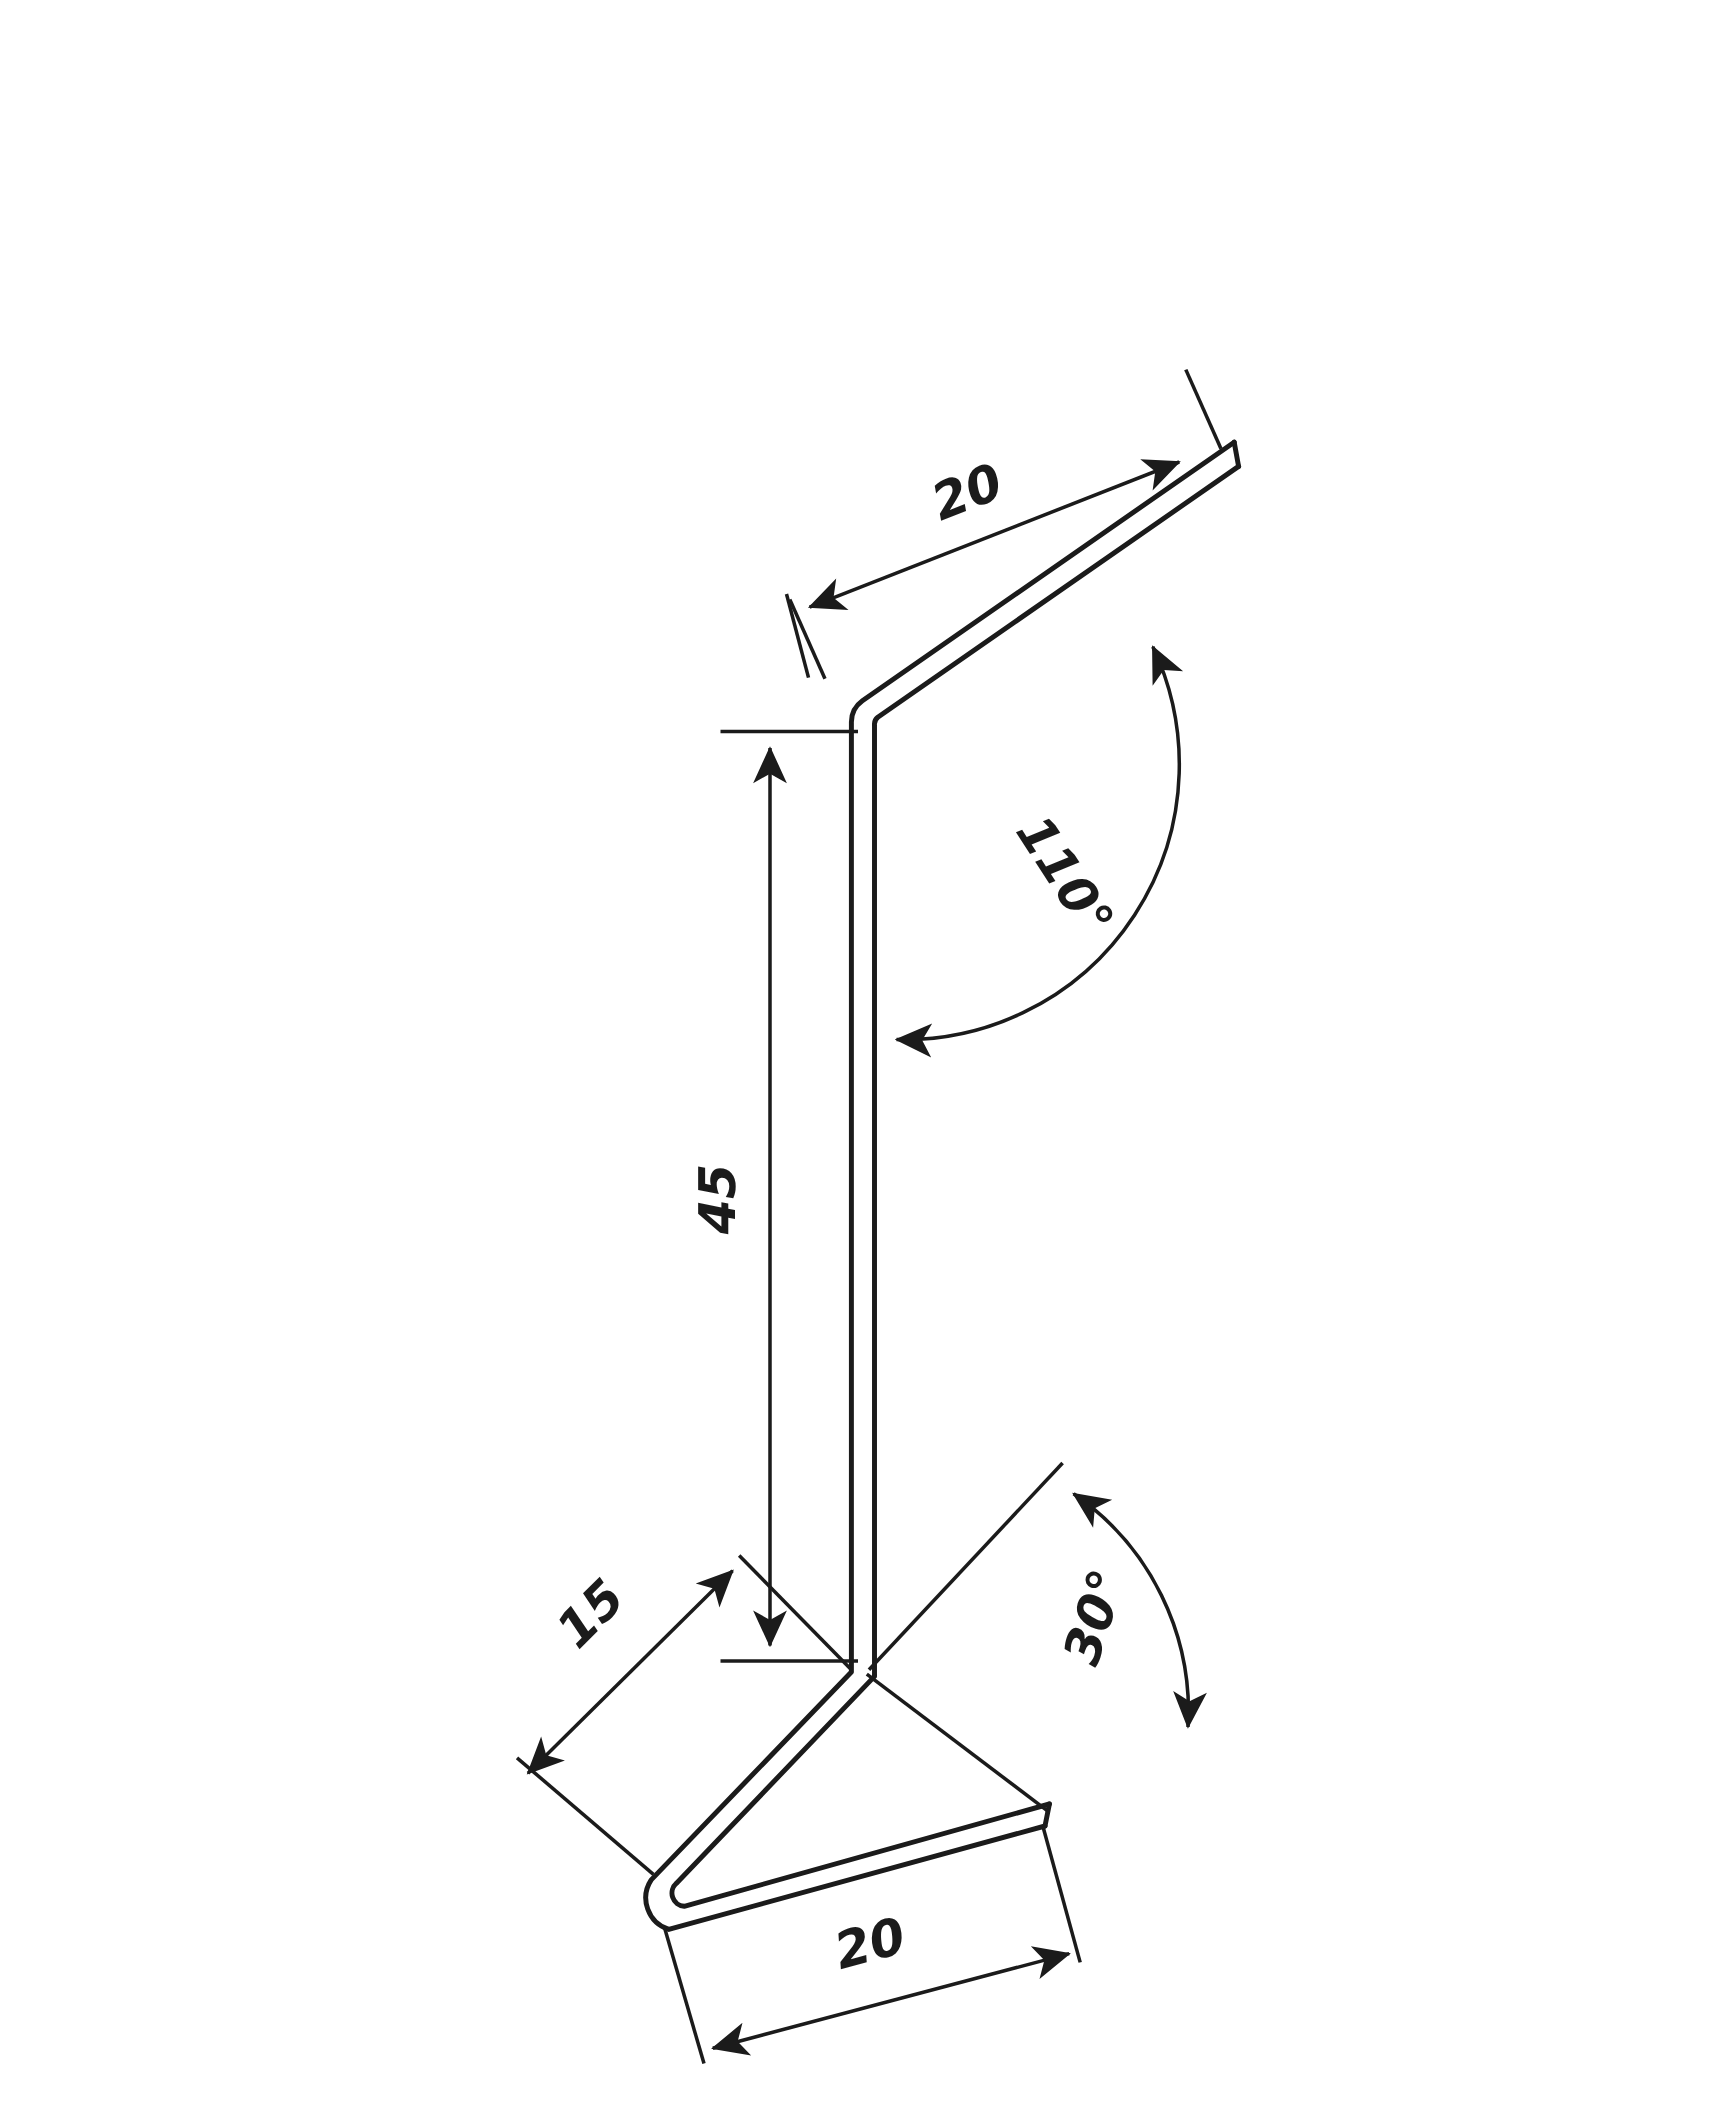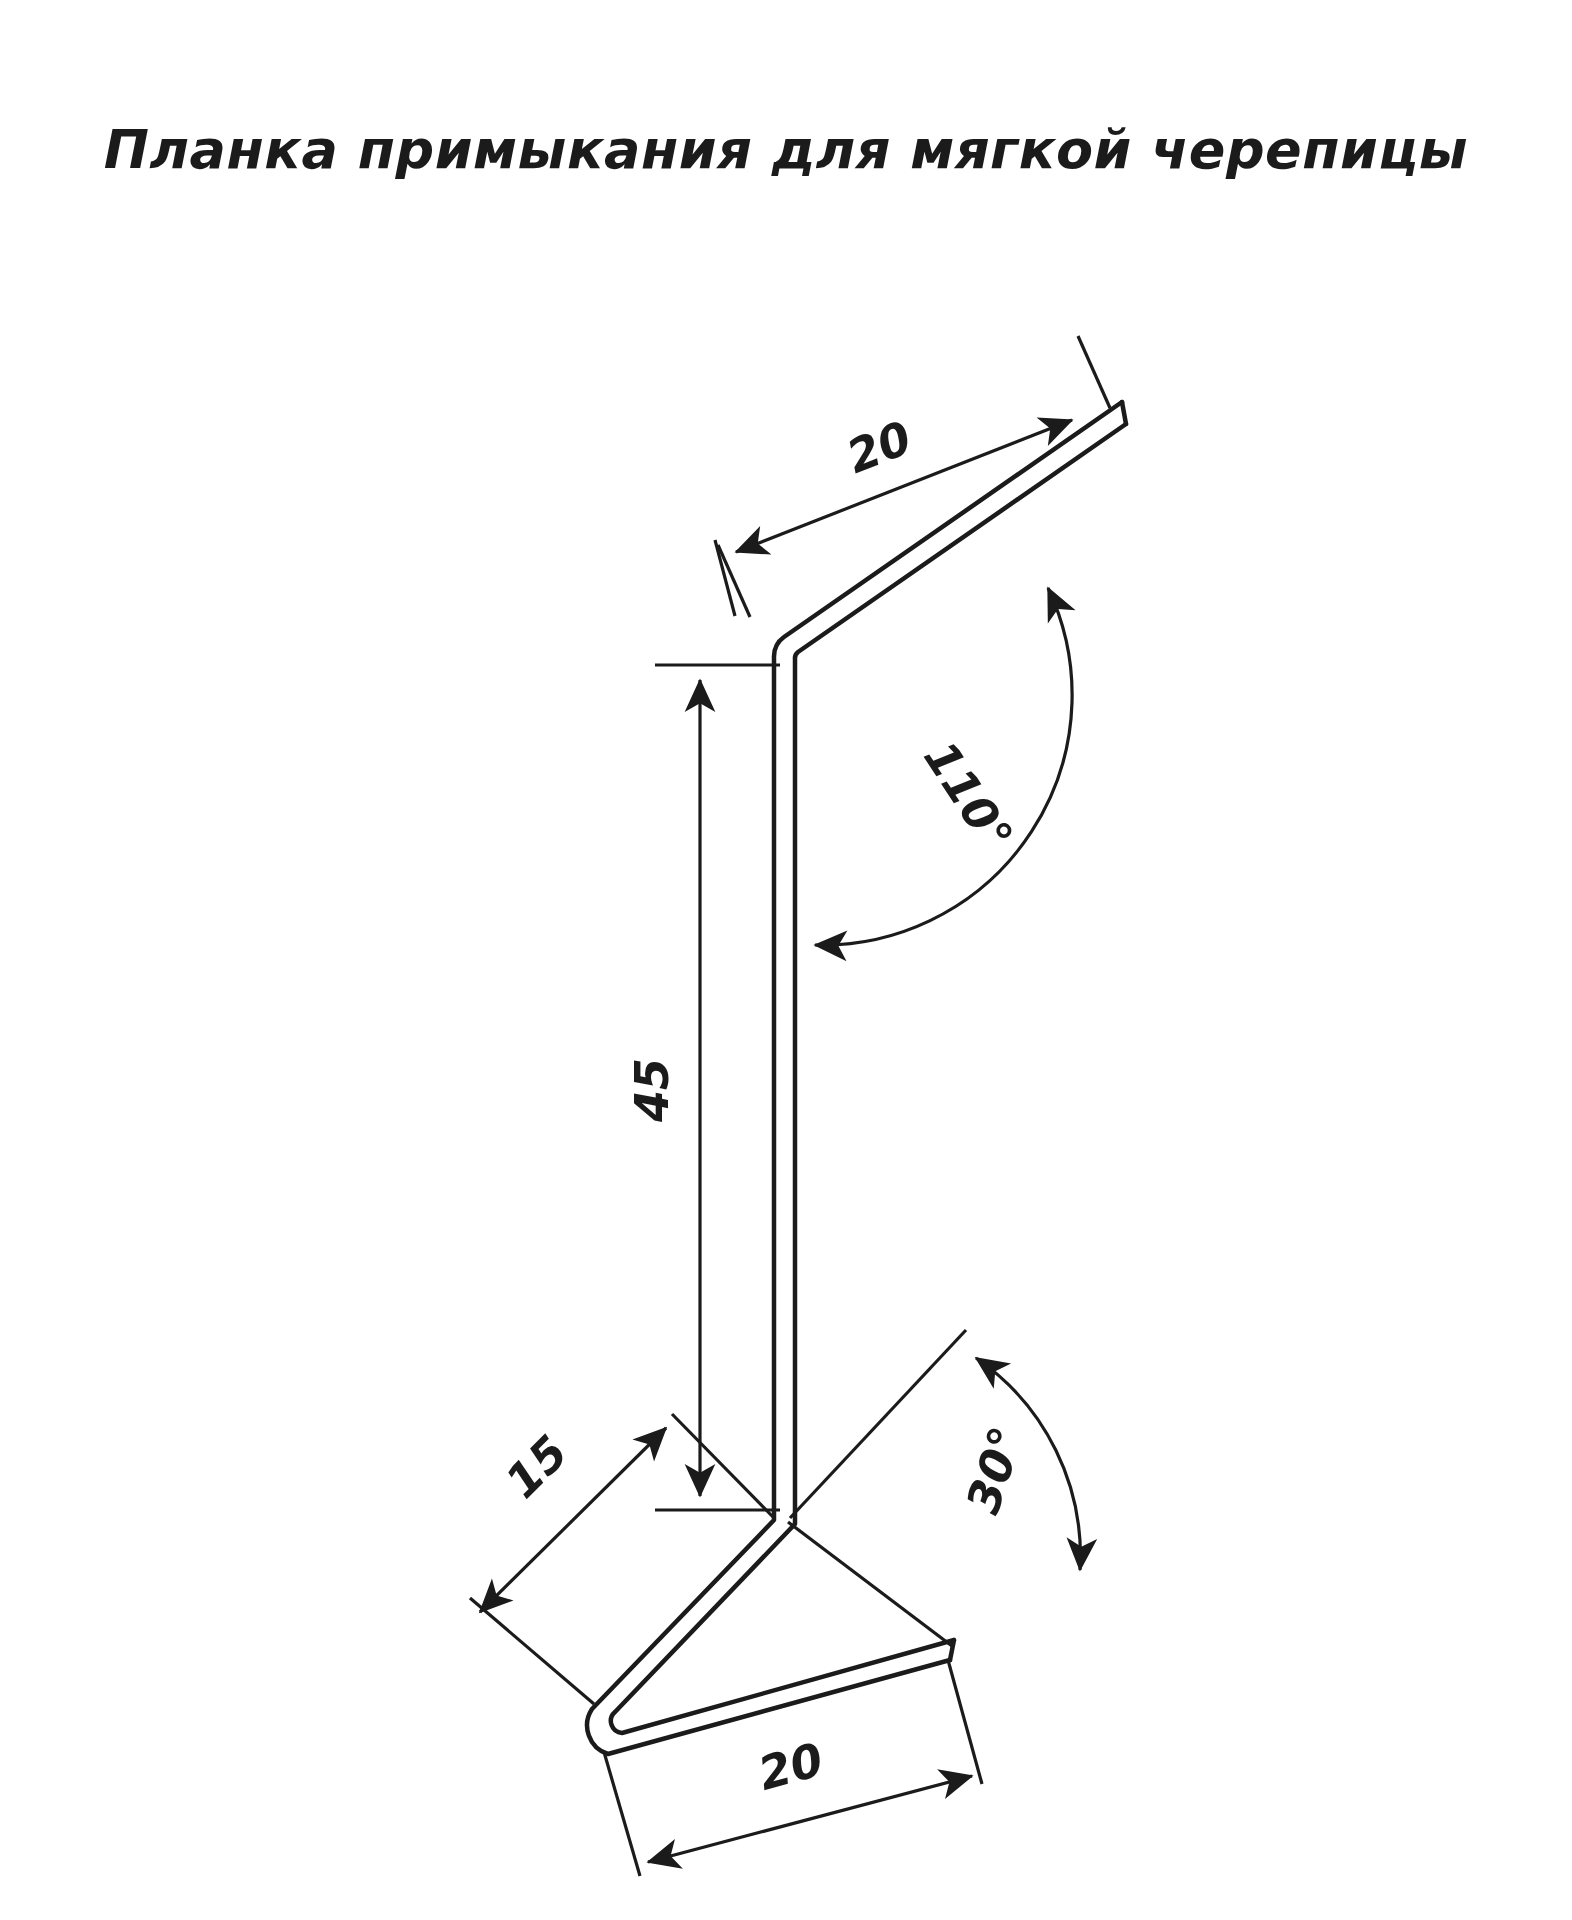--- a/index.html
+++ b/index.html
@@ -47,21 +47,20 @@
     font-style: italic;
     font-weight: 600;
     fill: #1b1b1b;
   }
 </style>
 </head>
 <body>
 
 <div id="page">
 
-  <div id="title">Планка примыкания для мягкой черепицы</div>
 
   <svg id="drawing" viewBox="0 0 1572 1920" xmlns="http://www.w3.org/2000/svg">
     <defs>
       <marker id="arrow" viewBox="0 0 12 12" refX="10.5" refY="6" markerWidth="12" markerHeight="12" orient="auto-start-reverse">
         <path d="M0.5,1.2 L11,6 L0.5,10.8 L3.2,6 Z" fill="#1b1b1b"></path>
       </marker>
       <marker id="arrow-start" viewBox="0 0 12 12" refX="10.5" refY="6" markerWidth="12" markerHeight="12" orient="auto-start-reverse">
         <path d="M0.5,1.2 L11,6 L0.5,10.8 L3.2,6 Z" fill="#1b1b1b"></path>
       </marker>
     </defs>

